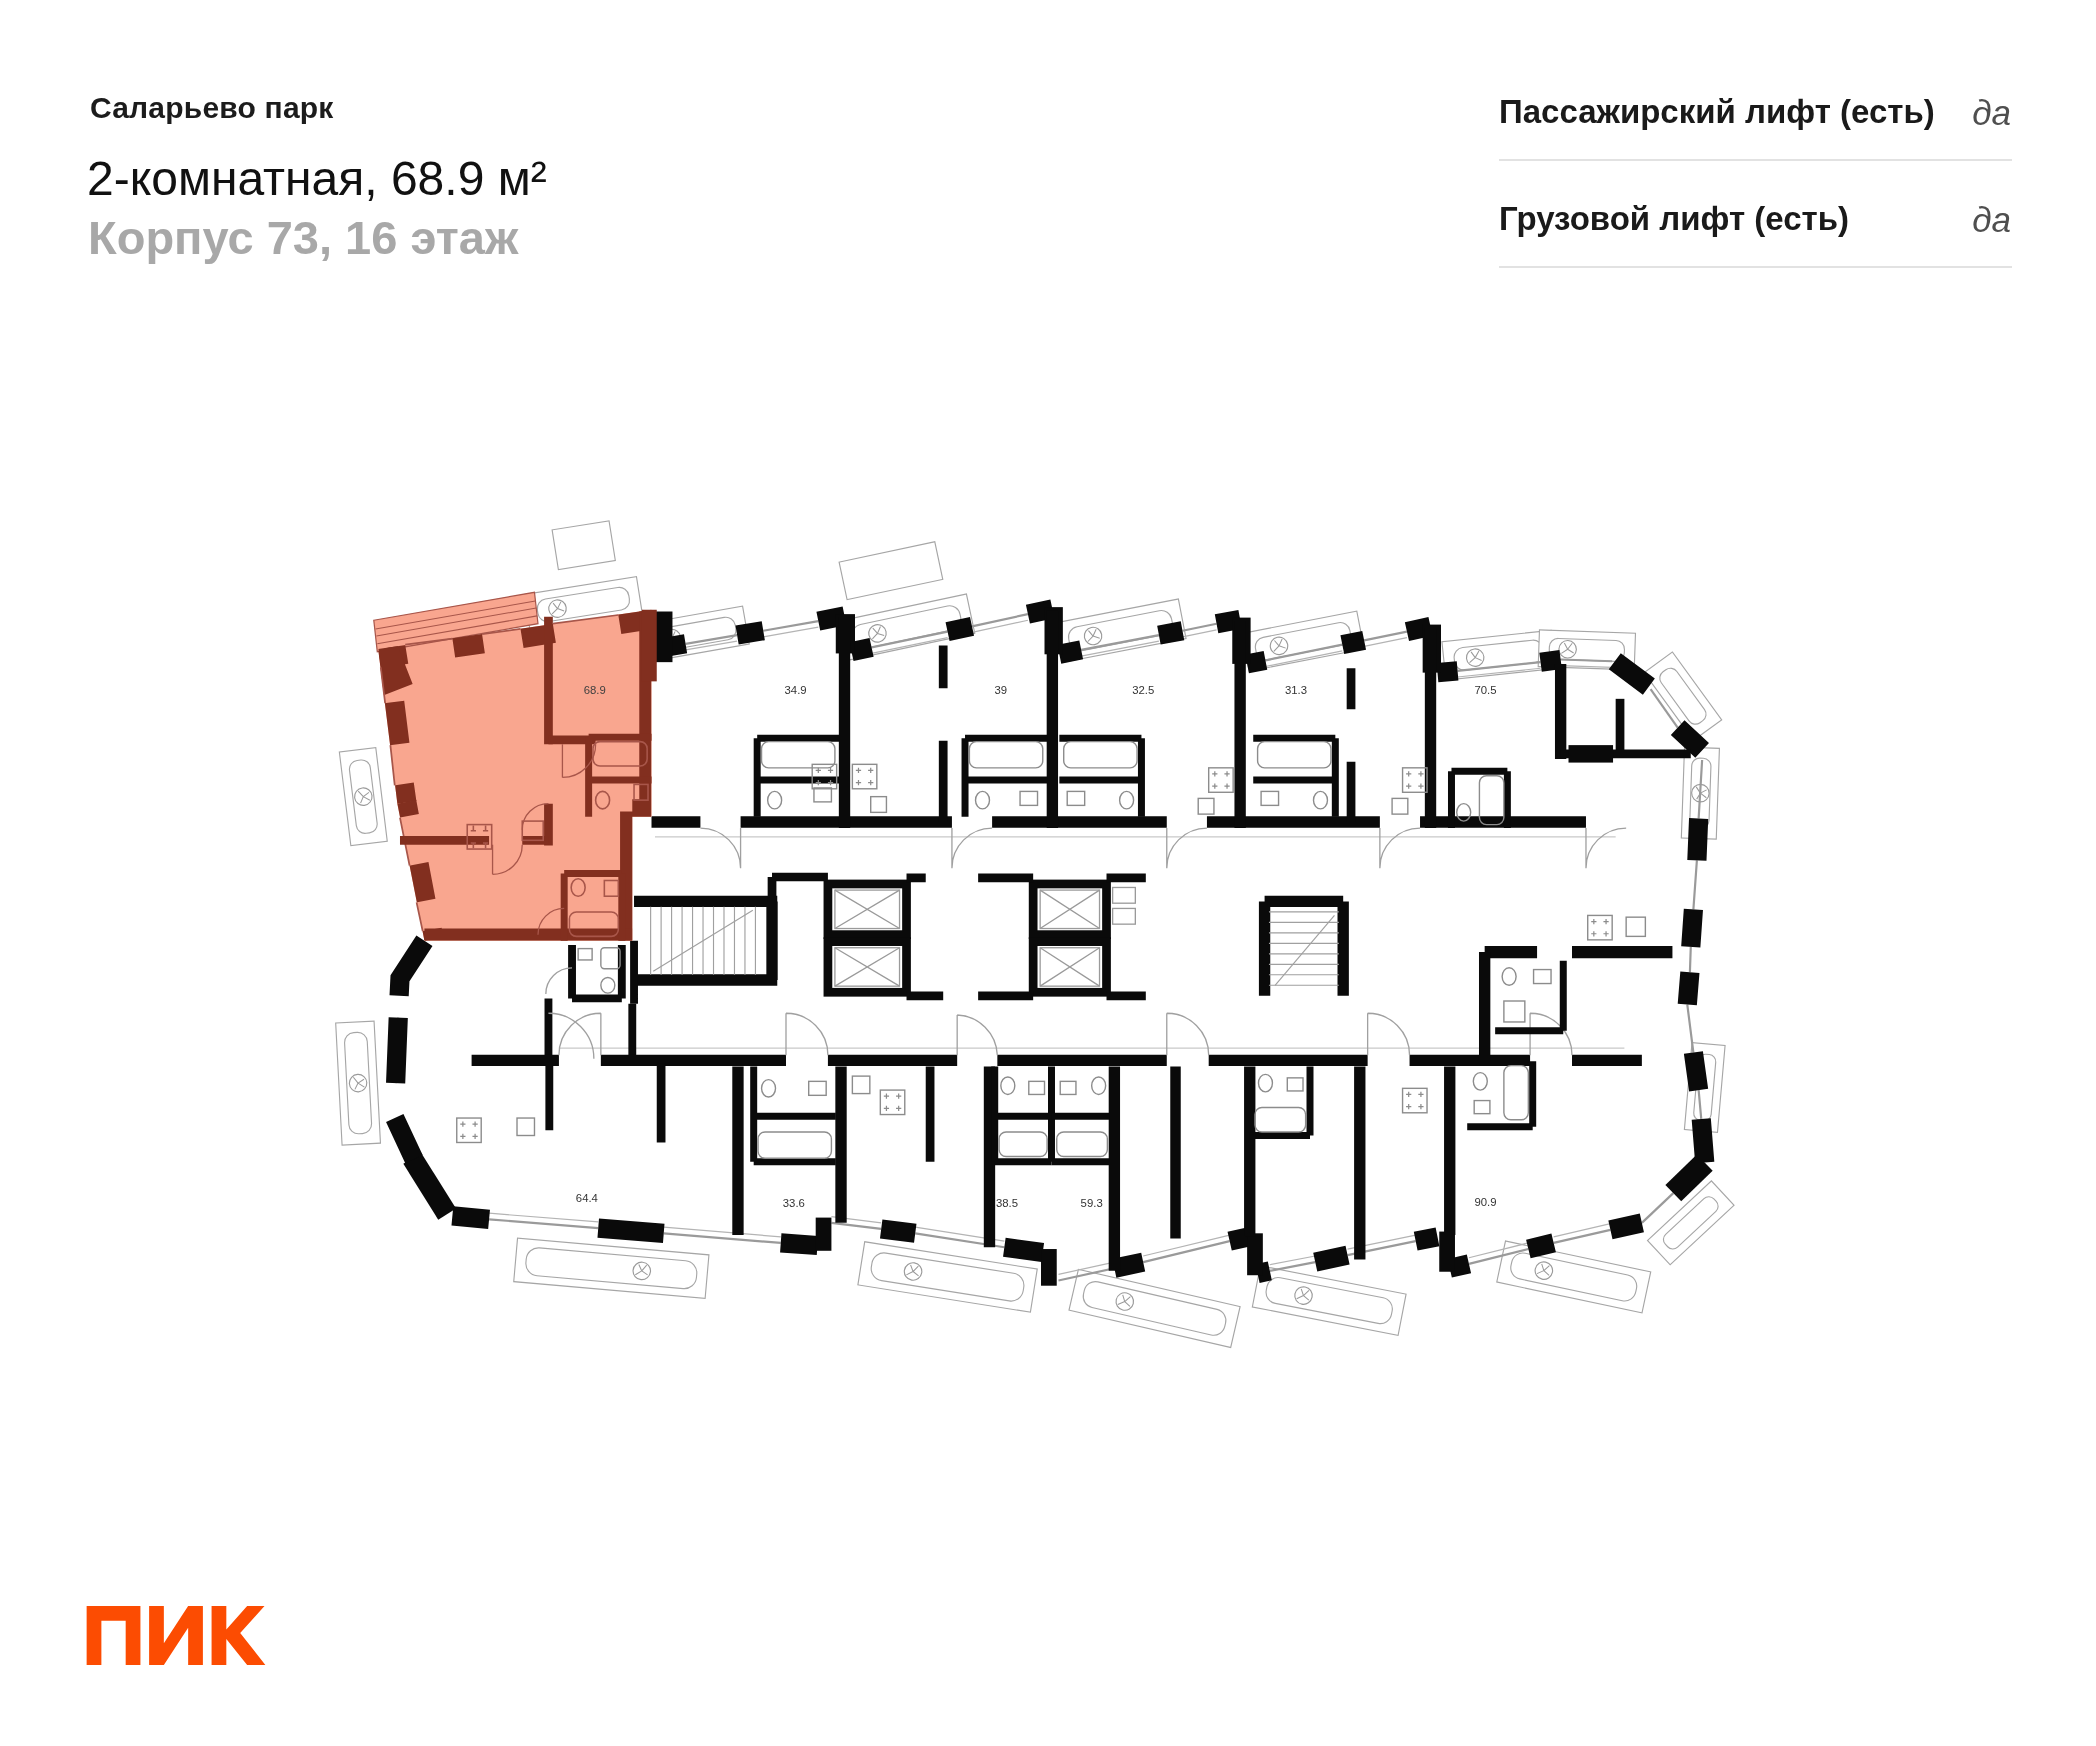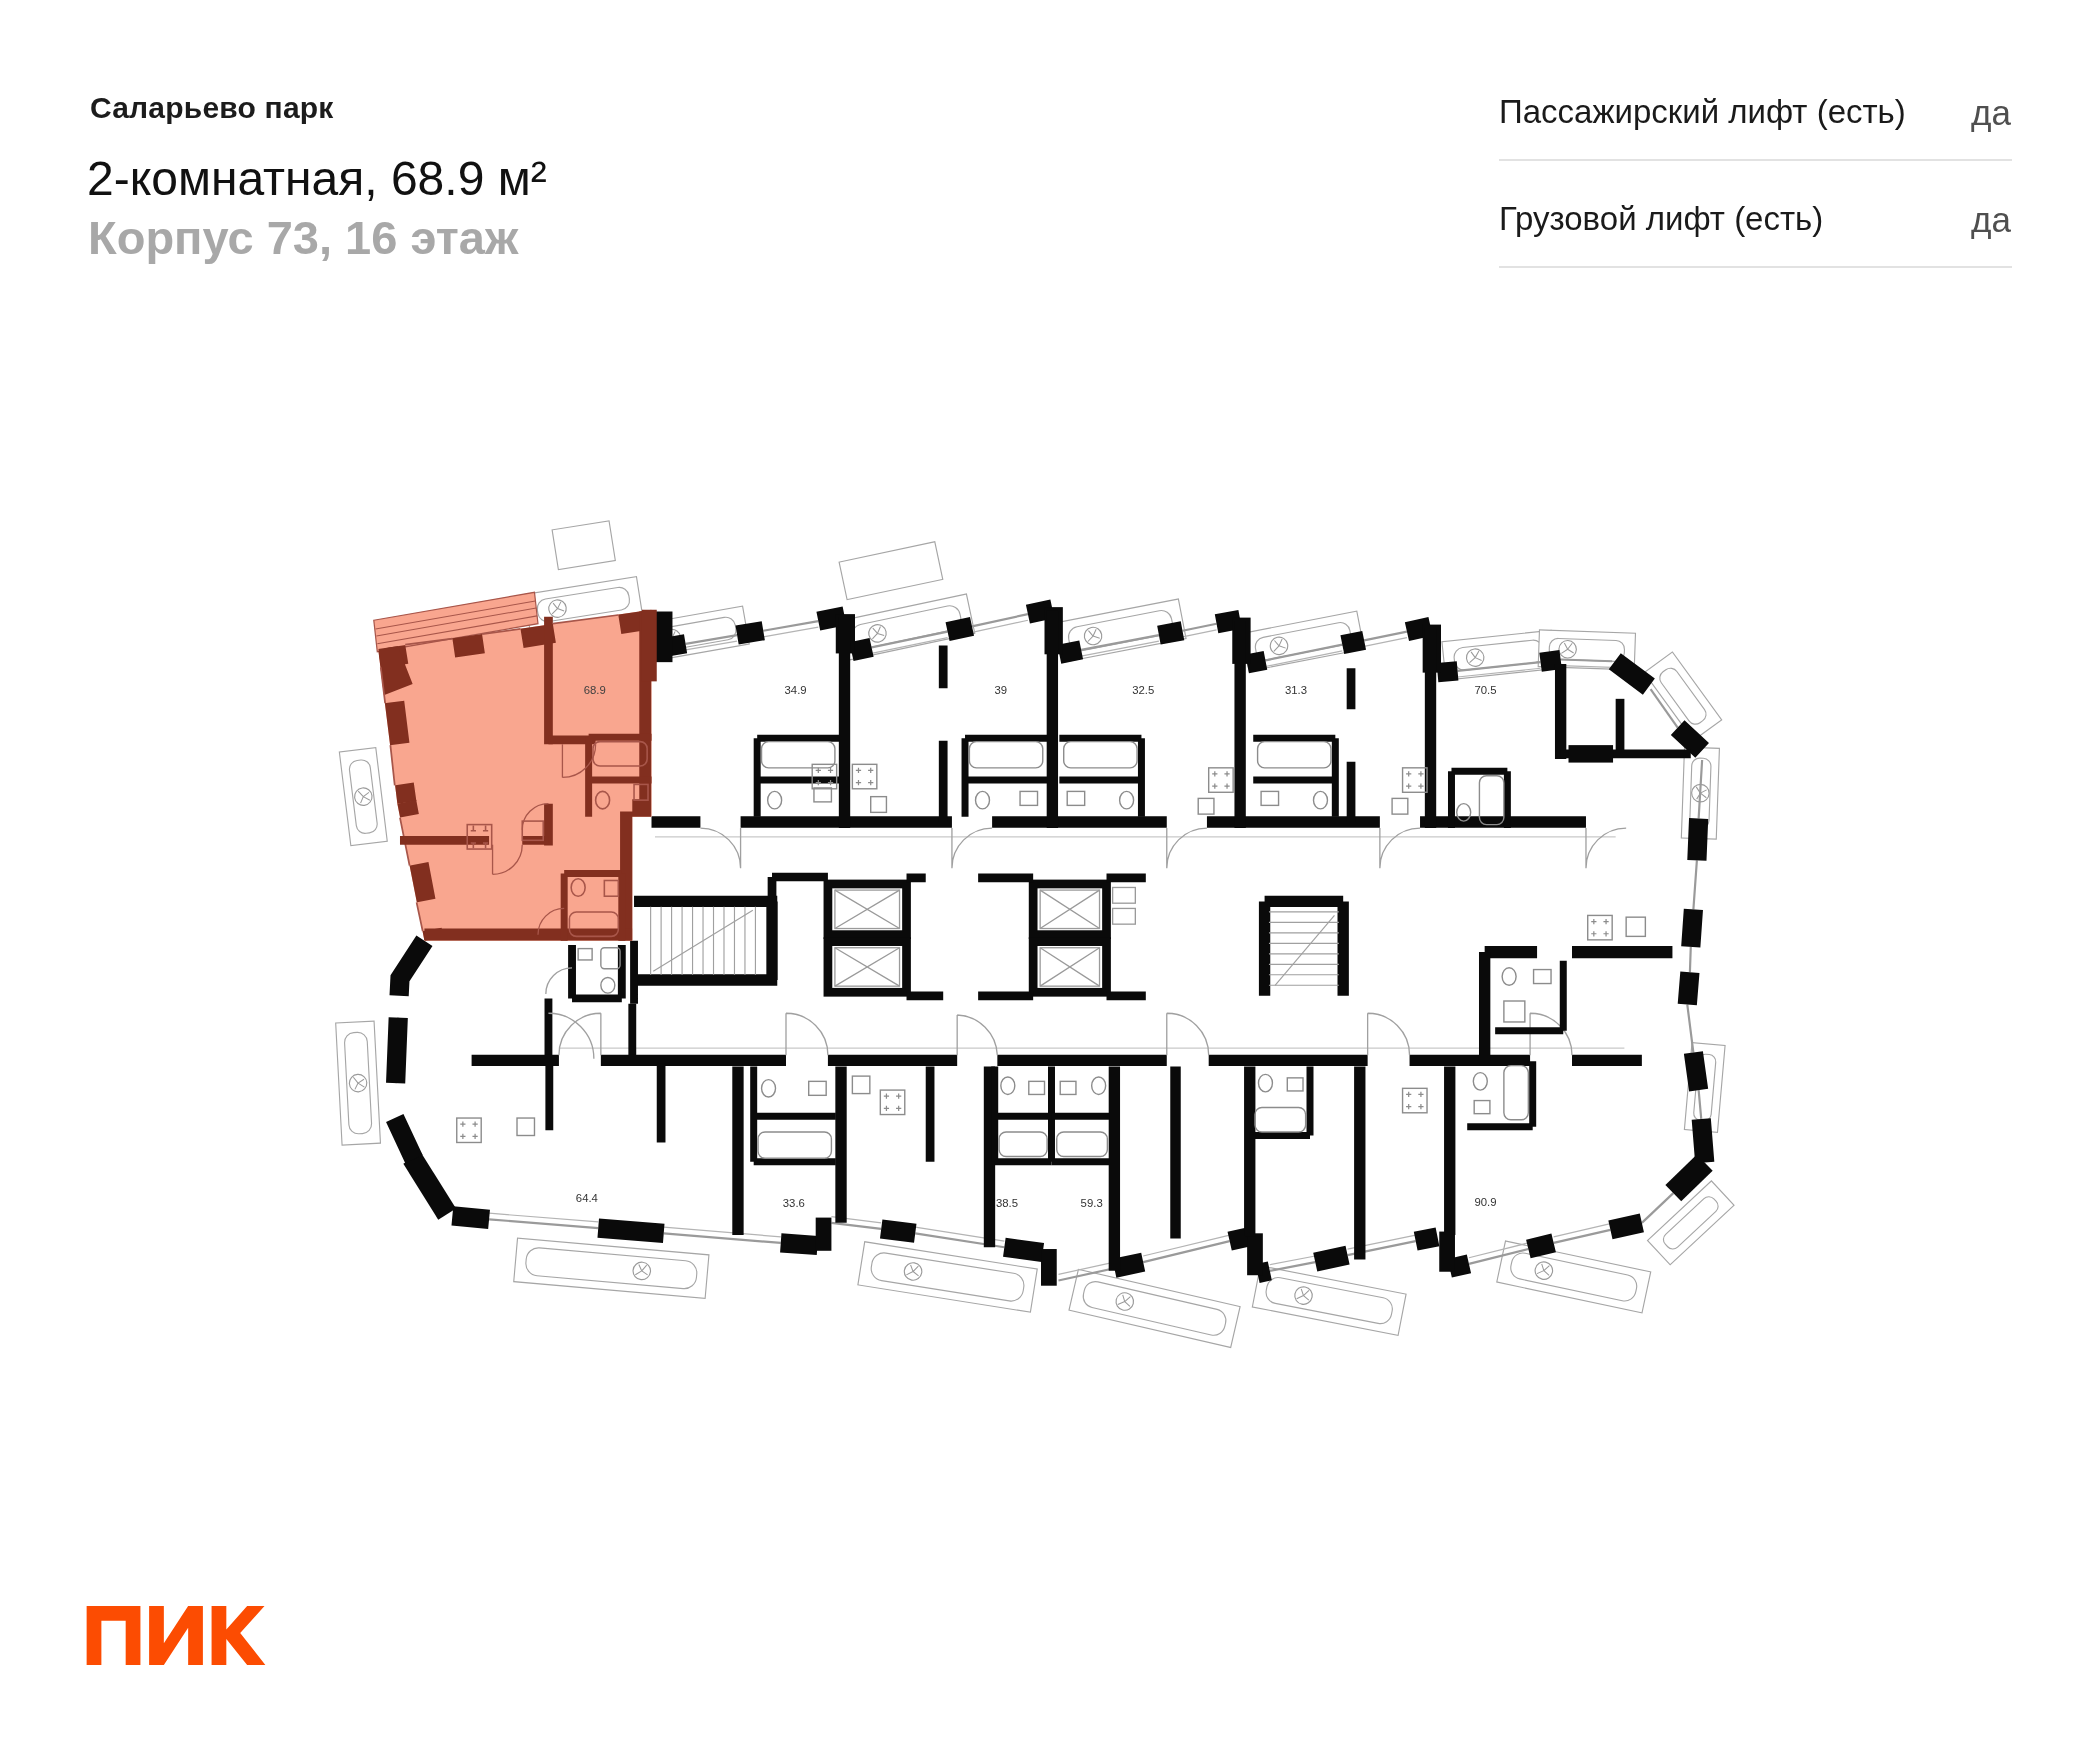--- a/index.html
+++ b/index.html
@@ -3,22 +3,22 @@
 <meta charset="utf-8">
 <title>План этажа</title>
 <style>
   html,body{margin:0;padding:0;background:#fff;}
   #page{position:relative;width:2096px;height:1747px;background:#ffffff;overflow:hidden;
         font-family:"Liberation Sans", sans-serif;border-radius:26px;}
   .t1{position:absolute;left:90px;top:91px;font-size:30px;font-weight:700;color:#1c1c1c;letter-spacing:0.2px;white-space:nowrap;}
   .t2{position:absolute;left:87px;top:151px;font-size:48px;font-weight:400;color:#111;letter-spacing:0px;white-space:nowrap;}
   .t3{position:absolute;left:88px;top:210px;font-size:47px;font-weight:700;color:#a8a8a8;white-space:nowrap;}
   .liftrow{position:absolute;left:1499px;width:512px;white-space:nowrap;}
-  .liftlabel{position:absolute;left:0;top:1.7px;font-size:33px;font-weight:400;color:#1a1a1a;white-space:nowrap;}
-  .liftval{position:absolute;right:0;top:1.7px;font-size:35px;font-weight:400;color:#4f4f4f;}
+  .liftlabel{position:absolute;left:0;top:1.7px;font-size:33px;font-weight:700;color:#1a1a1a;white-space:nowrap;}
+  .liftval{position:absolute;right:0;top:1.7px;font-size:35px;font-weight:400;color:#4f4f4f;font-style:italic;}
   .divline{position:absolute;left:1499px;width:513px;height:1.7px;background:#e2e2e2;}
 </style>
 </head>
 <body>
 <div id="page">
 
   <div class="t1">Саларьево парк</div>
 
   <div class="t2">2-комнатная, 68.9 м²</div>
 

